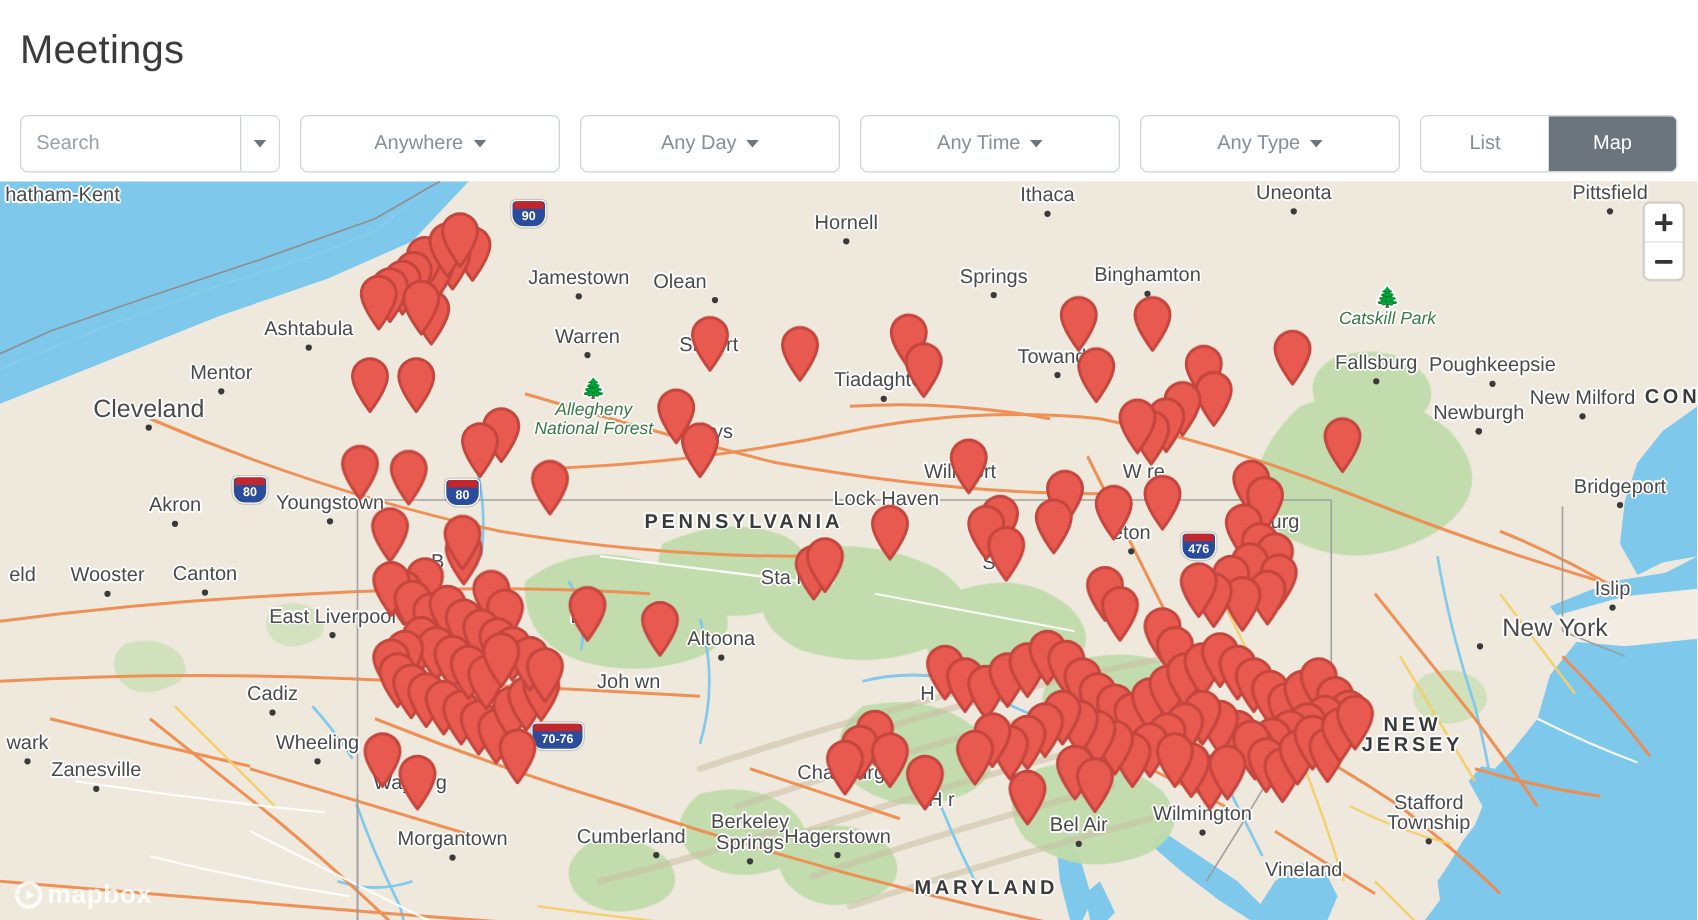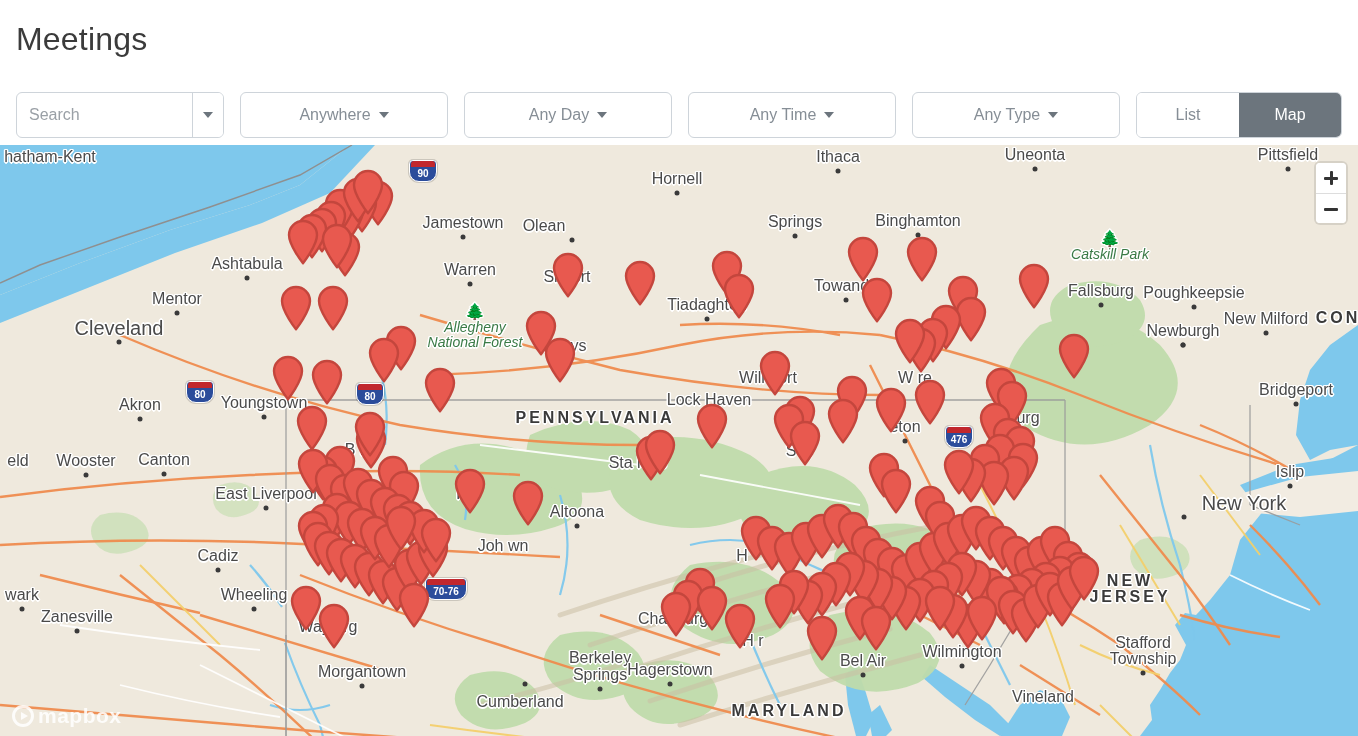--- a/index.html
+++ b/index.html
@@ -511,21 +511,21 @@
         <div class="map-label lbl-city" style="left: 800px; top: 306px;">S     ry</div>
         <div class="map-label lbl-city" style="left: 638px; top: 318px;">Sta     lege</div>
         <div class="map-label lbl-city" style="left: 355px; top: 305px;">B     r</div>
         <div class="map-label lbl-city" style="left: 465px; top: 349px;">I     a</div>
         <div class="map-label lbl-city" style="left: 577px; top: 367px;">Altoona</div>
         <div class="city-dot" style="left: 577px; top: 381px;"></div>
         <div class="map-label lbl-city" style="left: 503px; top: 401px;">Joh    wn</div>
         <div class="map-label lbl-city" style="left: 328px; top: 482px;">Way    urg</div>
         <div class="map-label lbl-city" style="left: 362px; top: 527px;">Morgantown</div>
         <div class="city-dot" style="left: 362px; top: 541px;"></div>
-        <div class="map-label lbl-city" style="left: 520px; top: 525px; margin-top: 32px;">Cumberland</div>
+        <div class="map-label lbl-city" style="left: 505px; top: 525px;">Cumberland</div>
         <div class="city-dot" style="left: 525px; top: 539px;"></div>
         <div class="map-label lbl-city" style="left: 600px; top: 513px;">Berkeley</div>
         <div class="map-label lbl-city" style="left: 600px; top: 530px;">Springs</div>
         <div class="city-dot" style="left: 600px; top: 544px;"></div>
         <div class="map-label lbl-city" style="left: 670px; top: 525px;">Hagerstown</div>
         <div class="city-dot" style="left: 670px; top: 539px;"></div>
         <div class="map-label lbl-city" style="left: 673px; top: 474px;">Cham    urg</div>
         <div class="map-label lbl-city" style="left: 753px; top: 496px;">H     r</div>
         <div class="map-label lbl-city" style="left: 863px; top: 516px;">Bel Air</div>
         <div class="city-dot" style="left: 863px; top: 530px;"></div>

